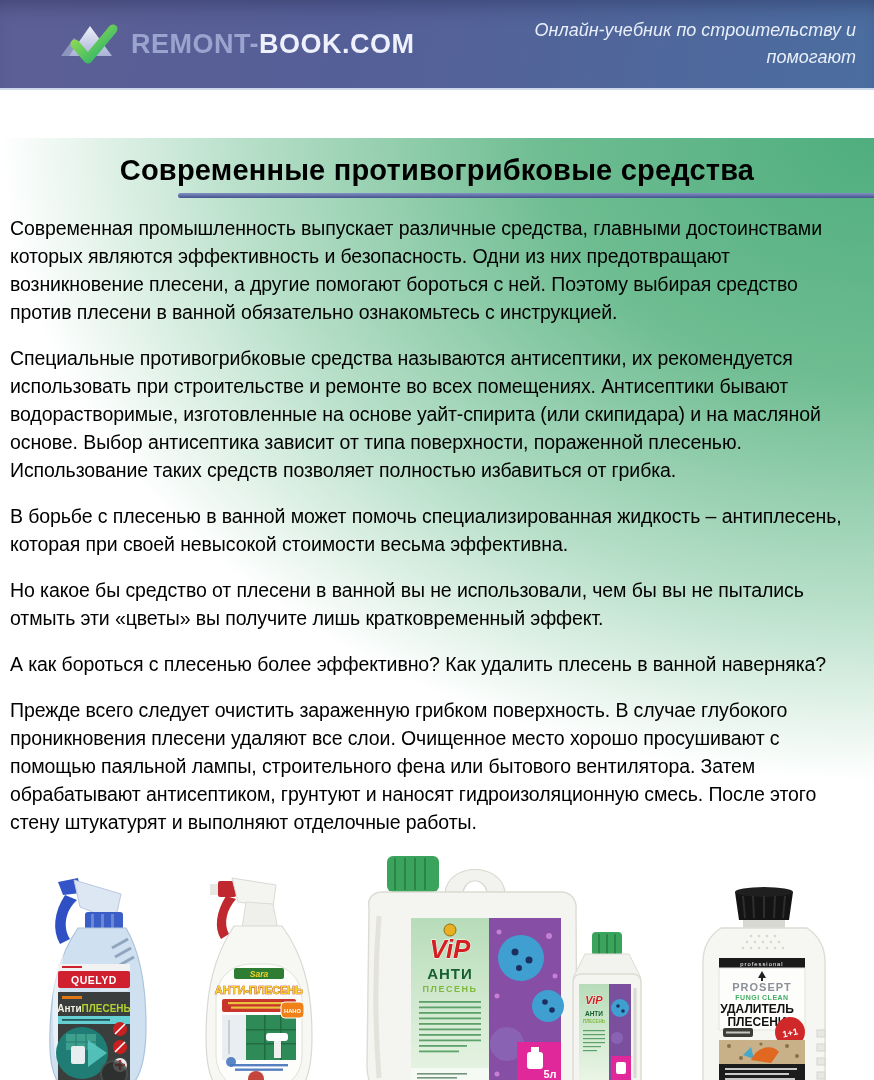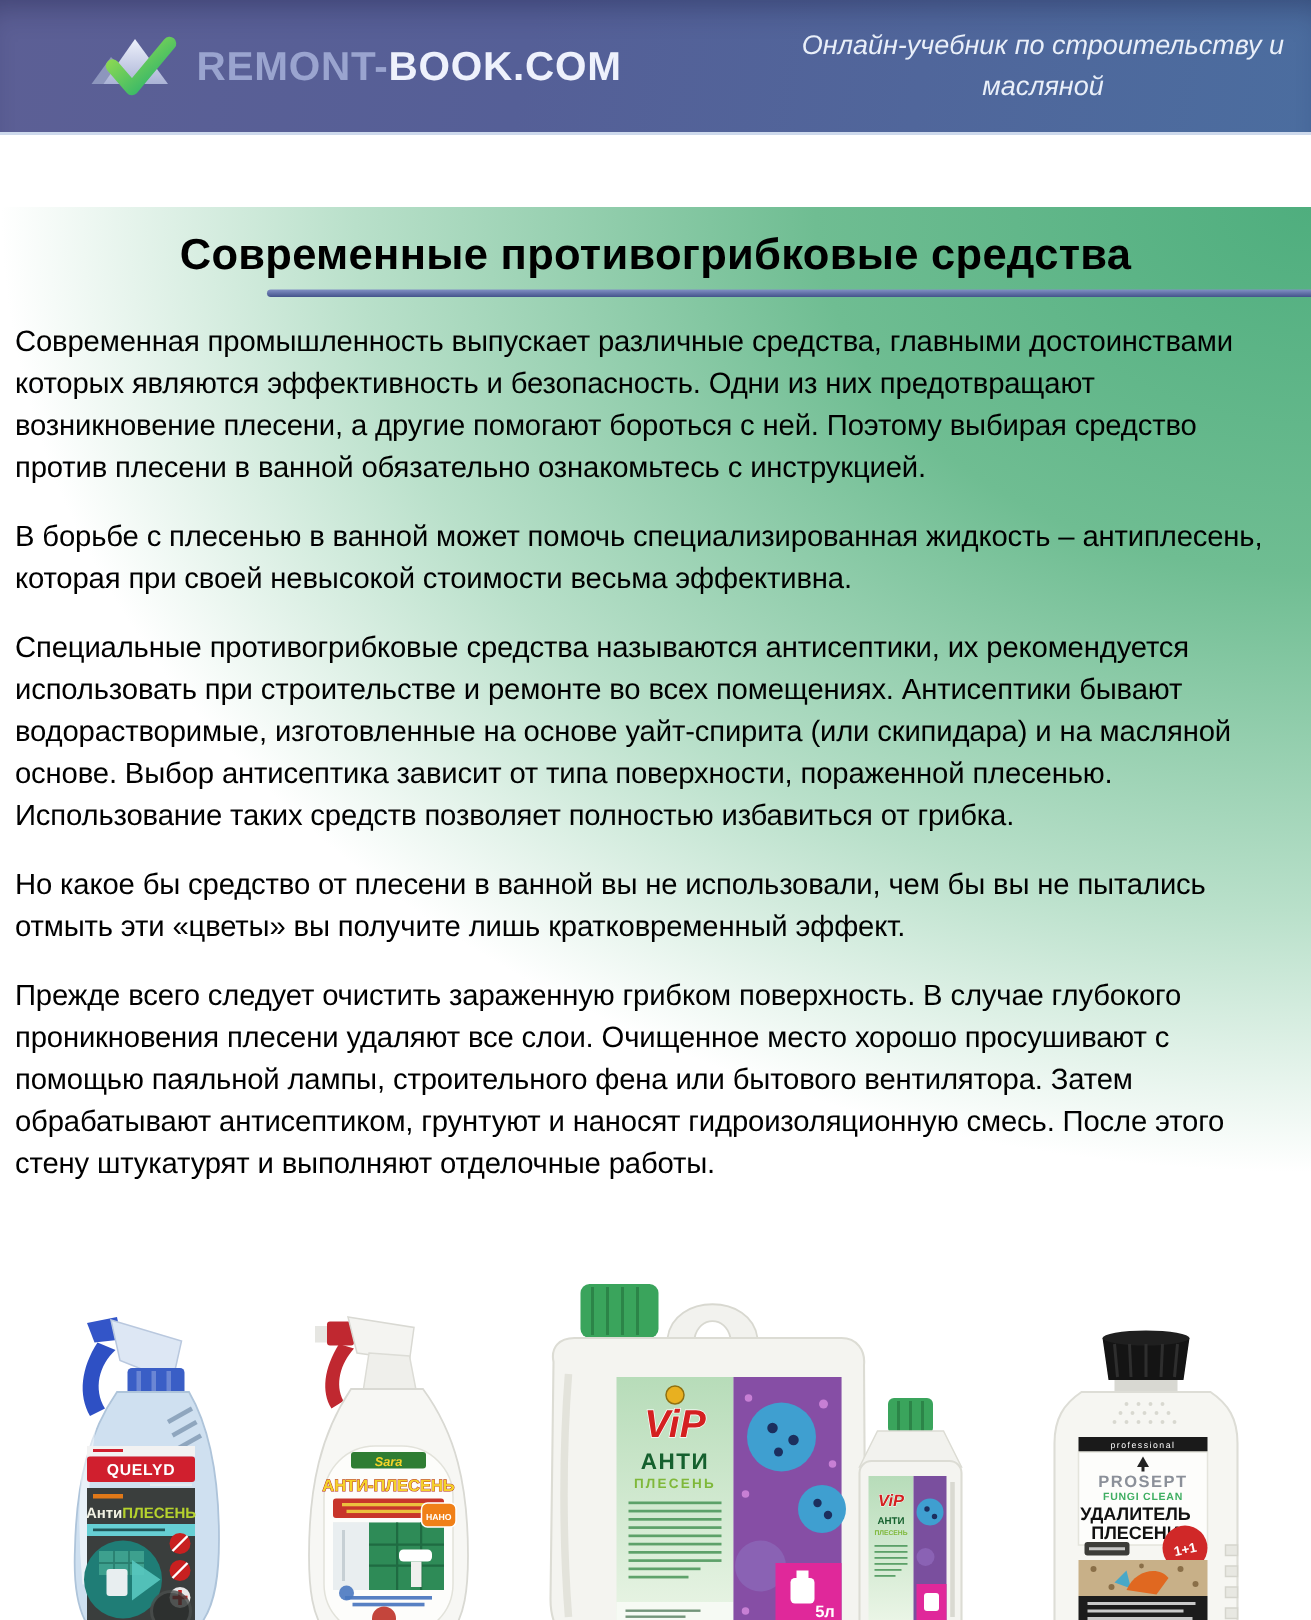--- a/index.html
+++ b/index.html
@@ -23,21 +23,21 @@
     box-shadow: inset 0 16px 20px -12px rgba(18,22,58,0.38);
   }
   .logo { display: flex; align-items: center; gap: 10px; cursor: pointer; }
   .logo-text {
     font-size: 27px; font-weight: bold; letter-spacing: 0.5px;
     white-space: nowrap;
   }
   .logo-text .muted  { color: #9aa4cf; }
   .logo-text .bright { color: #eef1fc; }
   .tagline {
-    text-align: center;
+    text-align: right;
     font-style: italic;
     font-size: 18px;
     line-height: 1.5;
     color: #e9eff9;
   }
 
   
   .main {
     position: relative;
     height: 988px;
@@ -103,34 +103,35 @@
         </defs>
         <polygon points="2,38 15,20 26,31 21,38" fill="#8d96bd"></polygon>
         <polygon points="10,38 31,8 53,38" fill="url(#mtn)"></polygon>
         <path d="M16,26 L29,41 L54,11" fill="none" stroke="url(#chk)" stroke-width="9" stroke-linecap="round" stroke-linejoin="round"></path>
       </svg>
     </span>
     <span class="logo-text"><span class="muted">REMONT-</span><span class="bright">BOOK.COM</span></span>
   </div>
   <div class="tagline">
     <div>Онлайн-учебник по строительству и</div>
-    <div>масляной</div>
+    <div>помогают</div>
   </div>
 </header>
 
 <main class="main">
 
   <h1 class="article-title">Современные противогрибковые средства</h1>
   <div class="title-divider"></div>
 
   <div class="text-col">
     <p>Современная промышленность выпускает различные средства, главными достоинствами которых являются эффективность и безопасность. Одни из них предотвращают возникновение плесени, а другие помогают бороться с ней. Поэтому выбирая средство против плесени в ванной обязательно ознакомьтесь с инструкцией.</p>
+    <p>Специальные противогрибковые средства называются антисептики, их рекомендуется использовать при строительстве и ремонте во всех помещениях. Антисептики бывают водорастворимые, изготовленные на основе уайт-спирита (или скипидара) и на масляной основе. Выбор антисептика зависит от типа поверхности, пораженной плесенью. Использование таких средств позволяет полностью избавиться от грибка.</p>
     <p>В борьбе с плесенью в ванной может помочь специализированная жидкость – антиплесень, которая при своей невысокой стоимости весьма эффективна.</p>
-    <p>Специальные противогрибковые средства называются антисептики, их рекомендуется использовать при строительстве и ремонте во всех помещениях. Антисептики бывают водорастворимые, изготовленные на основе уайт-спирита (или скипидара) и на масляной основе. Выбор антисептика зависит от типа поверхности, пораженной плесенью. Использование таких средств позволяет полностью избавиться от грибка.</p>
     <p>Но какое бы средство от плесени в ванной вы не использовали, чем бы вы не пытались отмыть эти «цветы» вы получите лишь кратковременный эффект.</p>
+    <p>А как бороться с плесенью более эффективно? Как удалить плесень в ванной наверняка?</p>
     <p>Прежде всего следует очистить зараженную грибком поверхность. В случае глубокого проникновения плесени удаляют все слои. Очищенное место хорошо просушивают с помощью паяльной лампы, строительного фена или бытового вентилятора. Затем обрабатывают антисептиком, грунтуют и наносят гидроизоляционную смесь. После этого стену штукатурят и выполняют отделочные работы.</p>
   </div>
 
   <div class="products">
 
     <figure class="product p2">
       <svg width="128" height="236" viewBox="0 0 128 236">
         <rect x="0" y="0" width="128" height="236" fill="#ffffff"></rect>
 
         <polygon points="30,6 50,2 53,17 35,19" fill="#3355c8"></polygon>

